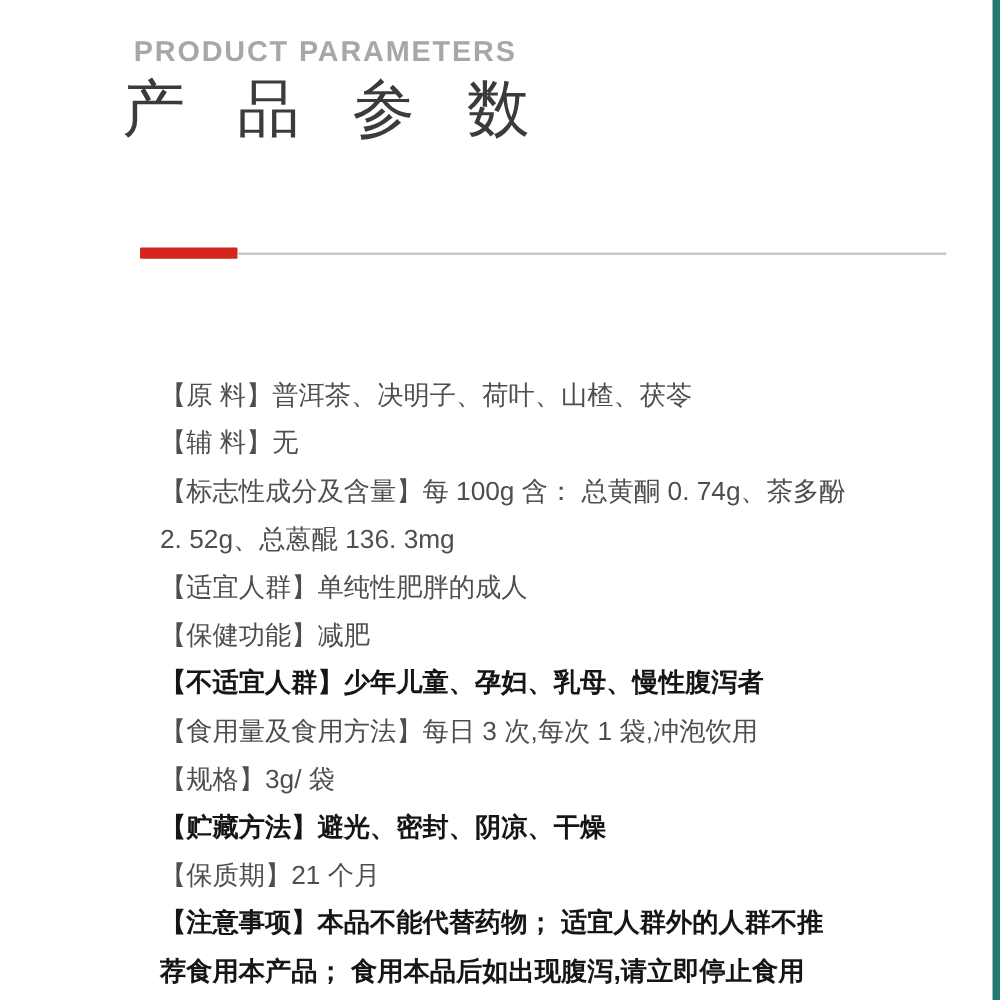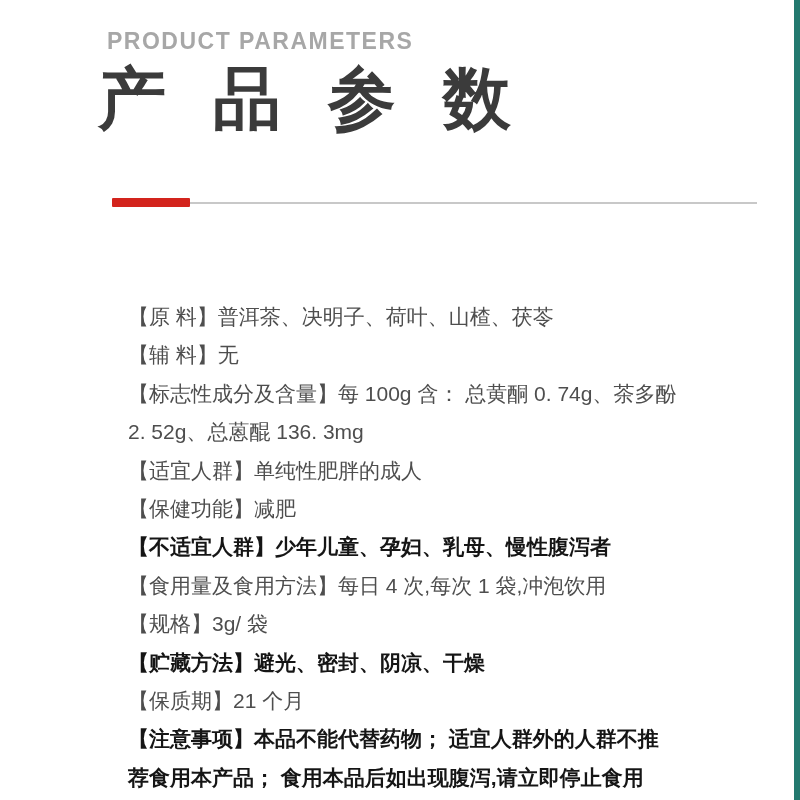--- a/index.html
+++ b/index.html
@@ -26,22 +26,22 @@
     font-size: 23px;
     font-weight: 700;
     letter-spacing: 1.5px;
     color: #a7a7a7;
     white-space: nowrap;
   }
   .title {
     position: absolute;
     left: 98px; top: 54px;
     margin: 0;
-    font-size: 68px;
-    font-weight: 700;
+    font-size: 50px;
+    font-weight: 400;
     letter-spacing: 14px;
     color: #3b3b3b;
     white-space: nowrap;
   }
   .red-bar {
     position: absolute;
     left: 112px; top: 198px;
     width: 78px; height: 9px;
     background: var(--red, #d3241d);
     border-radius: 1px;
@@ -82,21 +82,21 @@
   <div class="thin-line"></div>
 
   <div class="params" id="params">
       <div class="param-line">【原 料】普洱茶、决明子、荷叶、山楂、茯苓</div>
       <div class="param-line">【辅 料】无</div>
       <div class="param-line">【标志性成分及含量】每 100g 含： 总黄酮 0. 74g、茶多酚</div>
       <div class="param-line">2. 52g、总蒽醌 136. 3mg</div>
       <div class="param-line">【适宜人群】单纯性肥胖的成人</div>
       <div class="param-line">【保健功能】减肥</div>
       <div class="param-line bold">【不适宜人群】少年儿童、孕妇、乳母、慢性腹泻者</div>
-      <div class="param-line">【食用量及食用方法】每日 4 次,每次 1 袋,冲泡饮用</div>
+      <div class="param-line">【食用量及食用方法】每日 3 次,每次 1 袋,冲泡饮用</div>
       <div class="param-line">【规格】3g/ 袋</div>
       <div class="param-line bold">【贮藏方法】避光、密封、阴凉、干燥</div>
       <div class="param-line">【保质期】21 个月</div>
       <div class="param-line bold">【注意事项】本品不能代替药物； 适宜人群外的人群不推</div>
       <div class="param-line bold">荐食用本产品； 食用本品后如出现腹泻,请立即停止食用</div>
     </div>
 
   <div class="edge-strip"></div>
 
 </div>

